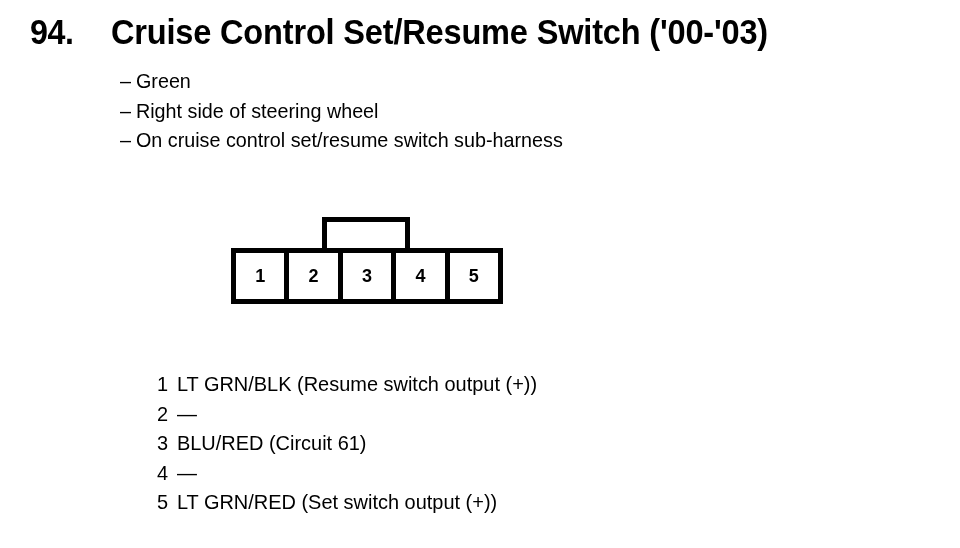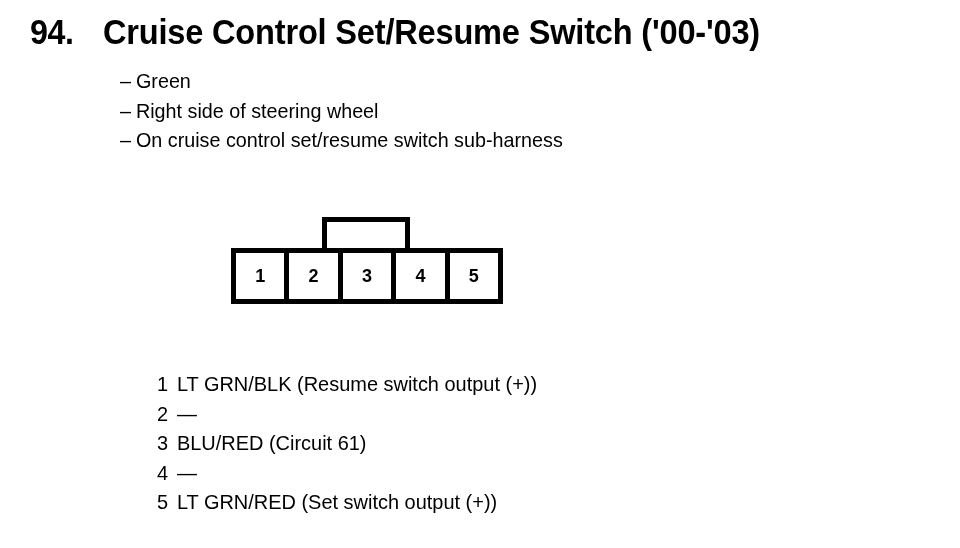--- a/index.html
+++ b/index.html
@@ -24,20 +24,21 @@
   }
 
   
   .title-row {
     position: absolute;
     left: 30px;
     top: 14px;
     display: flex;
     align-items: flex-start;
     white-space: nowrap;
+    gap: 8px;
   }
   .title-num {
     font-size: 35px;
     font-weight: bold;
     letter-spacing: -0.5px;
     transform: scaleX(0.92);
     transform-origin: left bottom;
     line-height: 1;
   }
   .title-text {

